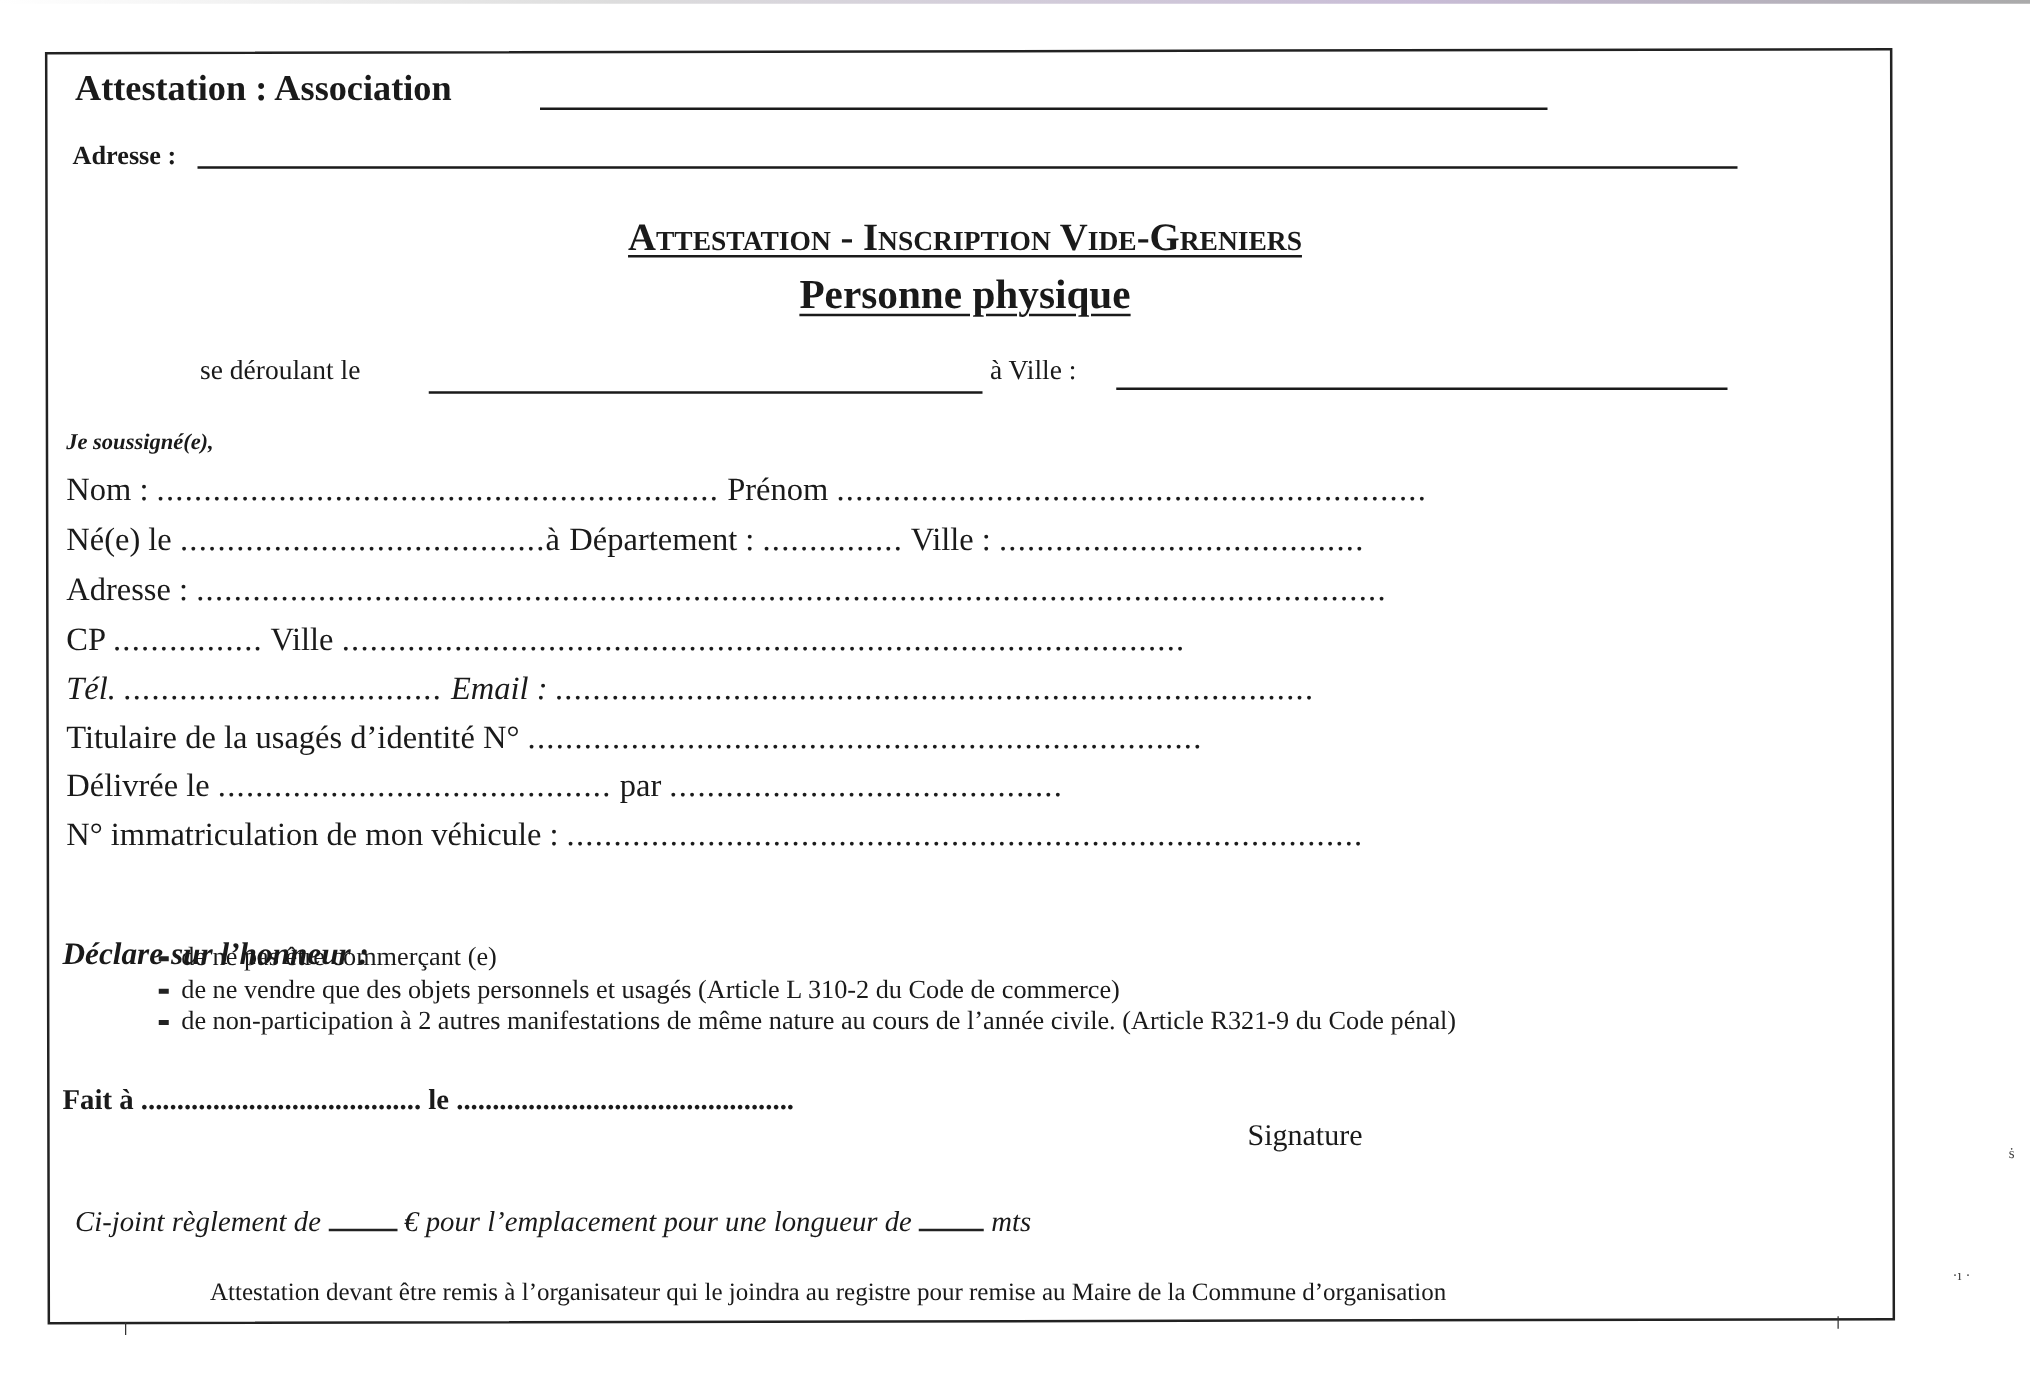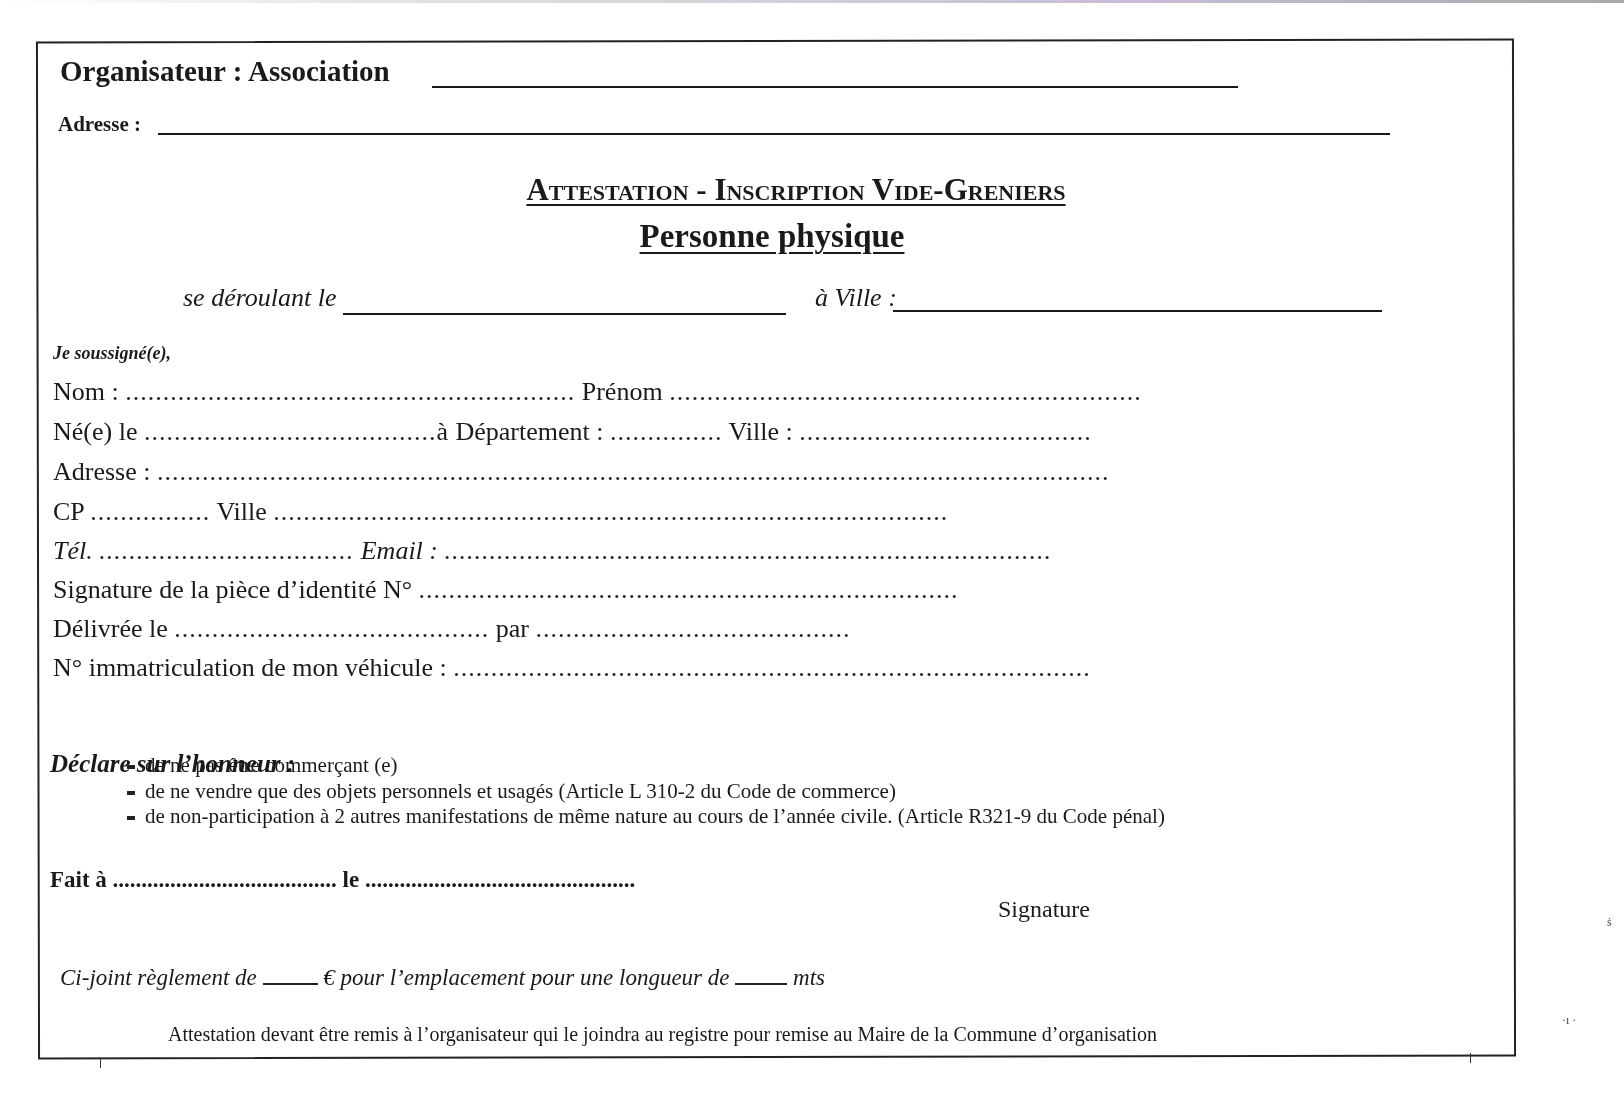--- a/index.html
+++ b/index.html
@@ -9,45 +9,45 @@
   }
   .scan-top { position: absolute; left: 0; top: 0; width: 1624px; height: 3px;
     background: linear-gradient(90deg, #fff 0%, #ddd 30%, #c8bcd6 70%, #aaa 100%); }
   .frame { position: absolute; left: 37px; top: 40px; width: 1478px; height: 1018px;
     border: 2px solid #222; box-sizing: border-box; transform: rotate(-0.12deg); }
   .abs { position: absolute; white-space: nowrap; }
   .line { position: absolute; border-bottom: 2px solid #1a1a1a; height: 0; }
   .org-label { left: 60px; top: 55px; font-size: 29px; font-weight: bold; }
   .addr-label { left: 58px; top: 112px; font-size: 21px; font-weight: bold; }
   .title1 { left: 0; width: 1544px; text-align: center; top: 172px; font-size: 31px; font-weight: bold;
-    font-variant: small-caps; text-decoration: underline; text-decoration-thickness: 2px; text-underline-offset: 4px; padding-left: 24px; }
+    font-variant: small-caps; text-decoration: underline; text-decoration-thickness: 2px; text-underline-offset: 4px; }
   .title2 { left: 0; width: 1544px; text-align: center; top: 218px; font-size: 33px; font-weight: bold;
     text-decoration: underline; text-decoration-thickness: 2px; text-underline-offset: 5px; }
-  .event-label { font-size: 26px; font-style: italic; top: 283px; margin-left: 23px; }
+  .event-label { font-size: 22px; top: 283px; }
   .soussigne { left: 53px; top: 343px; font-size: 18px; font-weight: bold; font-style: italic; }
   .row { font-size: 26px; }
   .row .dots { letter-spacing: 1px; }
   .declare { left: 50px; top: 718px; font-size: 25px; font-weight: bold; font-style: italic; margin-top: 32px; }
   .bullet { left: 127px; font-size: 21px; }
   .bullet .dash { display: inline-block; width: 8px; height: 4px; background: #222; vertical-align: middle; margin-right: 10px; }
   .fait { left: 50px; top: 867px; font-size: 23px; font-weight: bold; }
   .signature { left: 998px; top: 896px; font-size: 24px; }
   .cijoint { left: 60px; top: 965px; font-size: 23px; font-style: italic; }
   .cijoint .blank { display: inline-block; border-bottom: 2px solid #222; vertical-align: baseline; }
   .footer { left: 168px; top: 1023px; font-size: 20px; }
   .tick { position: absolute; width: 1px; height: 10px; background: #333; }
   .speck { position: absolute; font-size: 12px; color: #444; }
 </style>
 </head>
 <body>
 
 <div class="scan-top"></div>
 <div class="frame"></div>
 
-<div class="abs org-label">Organisateur : Association</div>
+<div class="abs org-label">Attestation : Association</div>
 <div class="line" style="left:432px; top:86px; width:806px;"><span></span></div>
 <div class="abs addr-label">Adresse :</div>
 <div class="line" style="left:158px; top:133px; width:1232px;"><span></span></div>
 
 <div class="abs title1">Attestation - Inscription Vide-Greniers</div>
 <div class="abs title2">Personne physique</div>
 
 <div class="abs event-label" style="left:160px;">se déroulant le</div>
 <div class="line" style="left:343px; top:313px; width:443px;"><span></span></div>
 <div class="abs event-label" style="left:792px;">à Ville :</div>
@@ -79,21 +79,21 @@
   <span>Ville</span>
   <span class="dots">..........................................................................................</span>
 </div>
 <div class="abs row" style="left:53px; top:536px;font-style:italic;">
   <span>Tél.</span>
   <span class="dots">..................................</span>
   <span>Email :</span>
   <span class="dots">.................................................................................</span>
 </div>
 <div class="abs row" style="left:53px; top:575px;">
-  <span>Signature de la pièce d’identité N°</span>
+  <span>Titulaire de la usagés d’identité N°</span>
   <span class="dots">........................................................................</span>
 </div>
 <div class="abs row" style="left:53px; top:614px;">
   <span>Délivrée le</span>
   <span class="dots">..........................................</span>
   <span>par</span>
   <span class="dots">..........................................</span>
 </div>
 <div class="abs row" style="left:53px; top:653px;">
   <span>N° immatriculation de mon véhicule :</span>

